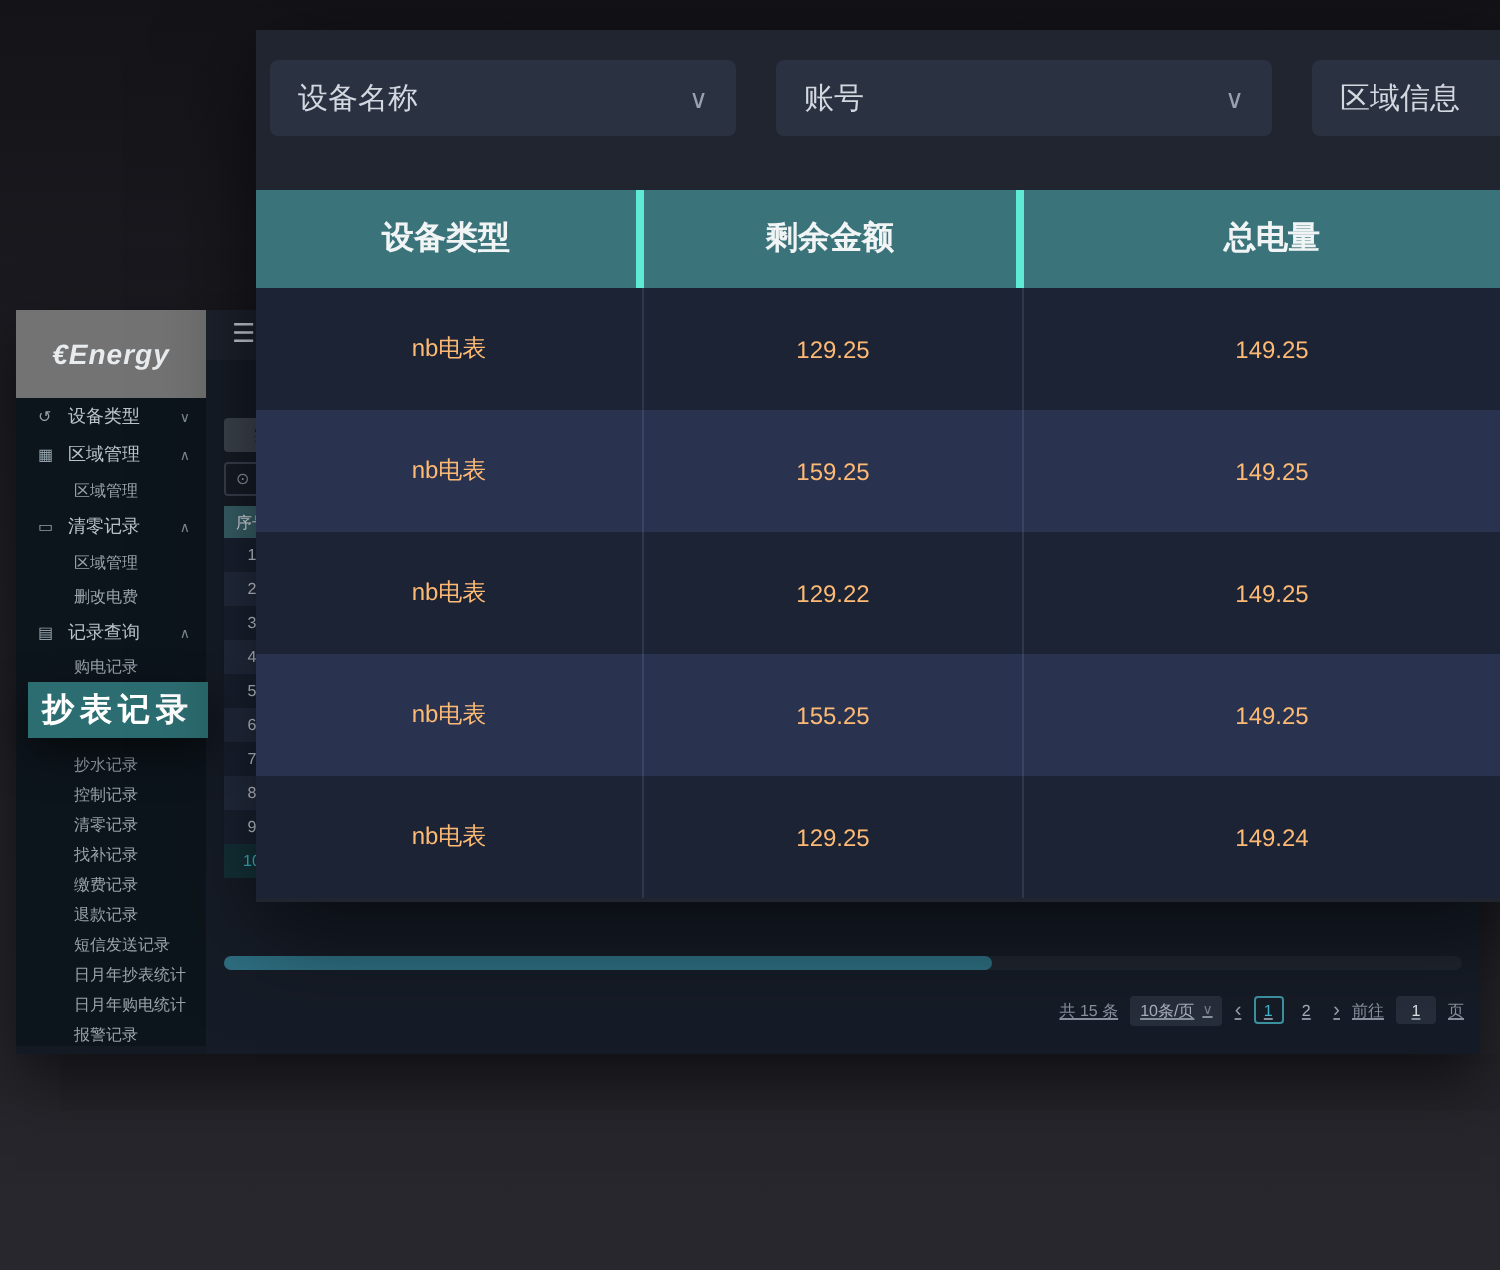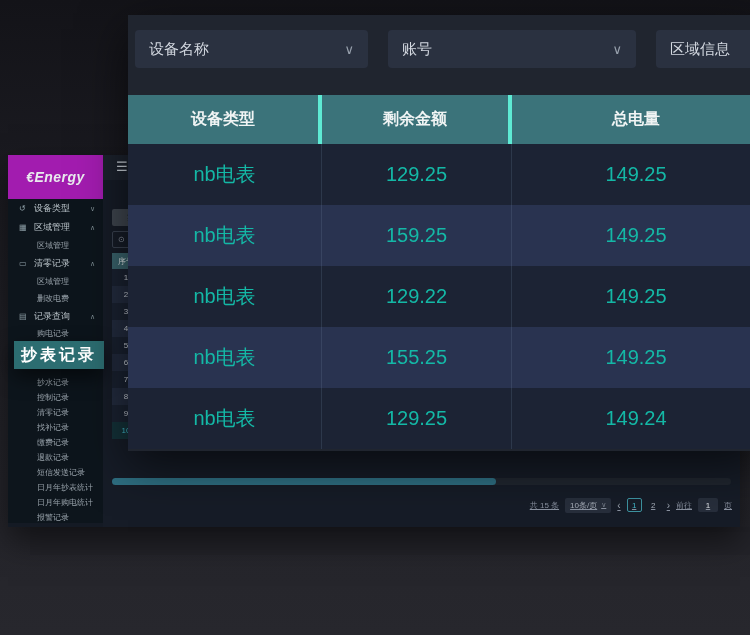--- a/index.html
+++ b/index.html
@@ -11,21 +11,21 @@
   .footer-strip { left:30px; top:527px; width:720px; height:28px; background:#232329; }
 
   
   .base-window { left:8px; top:155px; width:732px; height:372px; background:#141a24;
                  box-shadow:0 14px 30px rgba(0,0,0,.5); }
   .topbar { left:95px; top:0; width:637px; height:25px; background:#1c222d; }
   .hamburger { position:absolute; left:13px; top:4px; color:#ccd3da; font-size:13px; line-height:16px; }
 
   .sidebar { left:0; top:0; width:95px; height:368px; background:#0d151c; overflow:hidden;
              display:flex; flex-direction:column; }
-  .logo { height:44px; background:#a21caf; display:flex; align-items:center; justify-content:center;
+  .logo { height:44px; background:#737373; display:flex; align-items:center; justify-content:center;
           font-size:14px; font-weight:bold; font-style:italic; color:#e9ecee; letter-spacing:.5px; flex:none; }
   .menu { flex:1; }
   .menu-top { height:19px; display:flex; align-items:center; padding:0 8px 0 11px; gap:5px;
               color:#bac3c9; font-size:9px; }
   .menu-top .mi { width:10px; font-size:8px; color:#8fa0a8; font-style:normal; }
   .menu-top .lbl { flex:1; white-space:nowrap; overflow:hidden; }
   .menu-top .chev { font-size:7px; color:#7d8b92; }
   .menu-sub { height:15px; display:flex; align-items:center; padding-left:29px; color:#99a3ab;
               font-size:8px; white-space:nowrap; overflow:hidden; }
   .menu-sub.tall { height:17px; }
@@ -79,22 +79,22 @@
   .filter:nth-child(2){ width:248px; }
   .filter:nth-child(3){ width:240px; }
   .filter .chev { color:#98a1ad; font-size:13px; }
 
   .big-table { left:0; top:80px; width:632px; position:absolute; }
   .bt-header { display:grid; grid-template-columns:194px 190px 248px; height:49px; background:#3b737a; }
   .bt-header div { display:flex; align-items:center; justify-content:center; color:#f0f4f4;
                    font-size:16px; font-weight:bold; border-right:4px solid #5eead4; }
   .bt-header div:last-child { border-right:none; }
   .bt-row { display:grid; grid-template-columns:194px 190px 248px; height:61px; }
-  .bt-row div { display:flex; align-items:center; justify-content:center; color:#14b8a6;
-                font-size:20px; border-right:1px solid rgba(110,130,160,.22); }
+  .bt-row div { display:flex; align-items:center; justify-content:center; color:#fdba74;
+                font-size:12px; border-right:1px solid rgba(110,130,160,.22); }
   .bt-row div:last-child { border-right:none; }
   .bt-row.odd { background:#1c2334; }
   .bt-row.even { background:#293350; }
 </style>
 </head>
 <body>
 
 <div id="page">
 
   <div class="abs footer-strip"></div>

